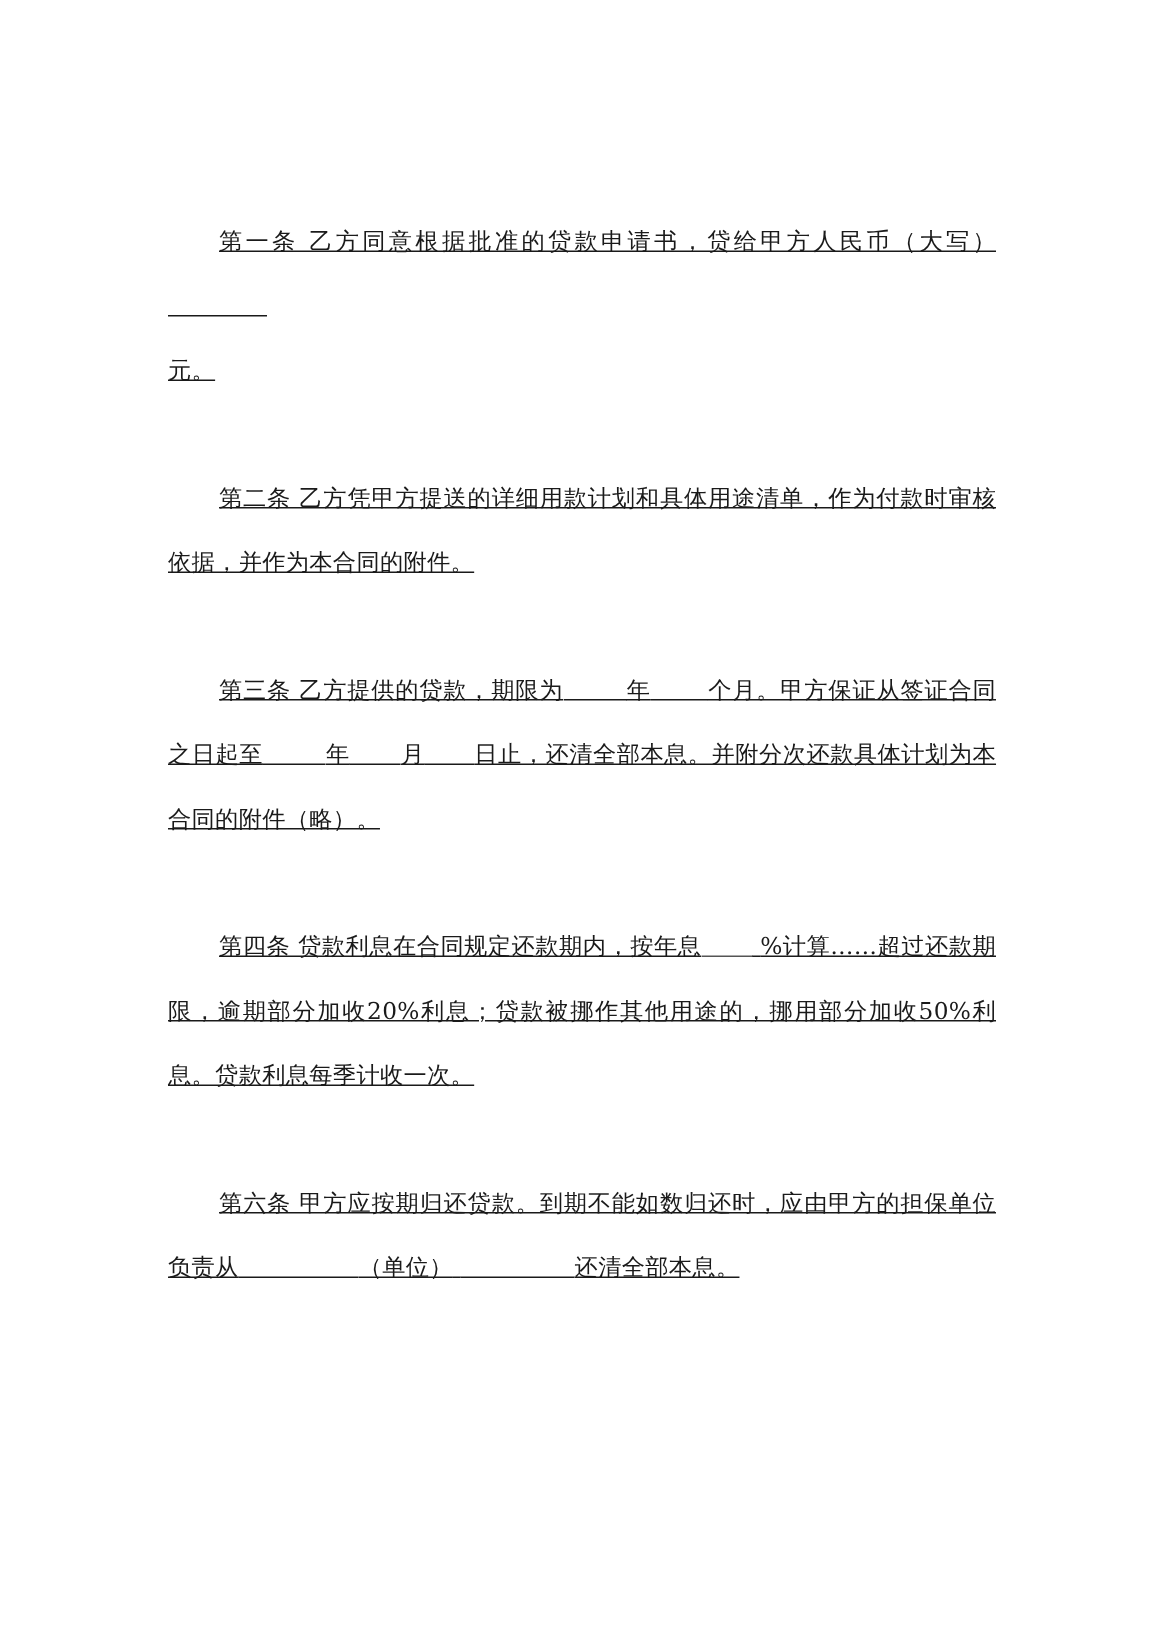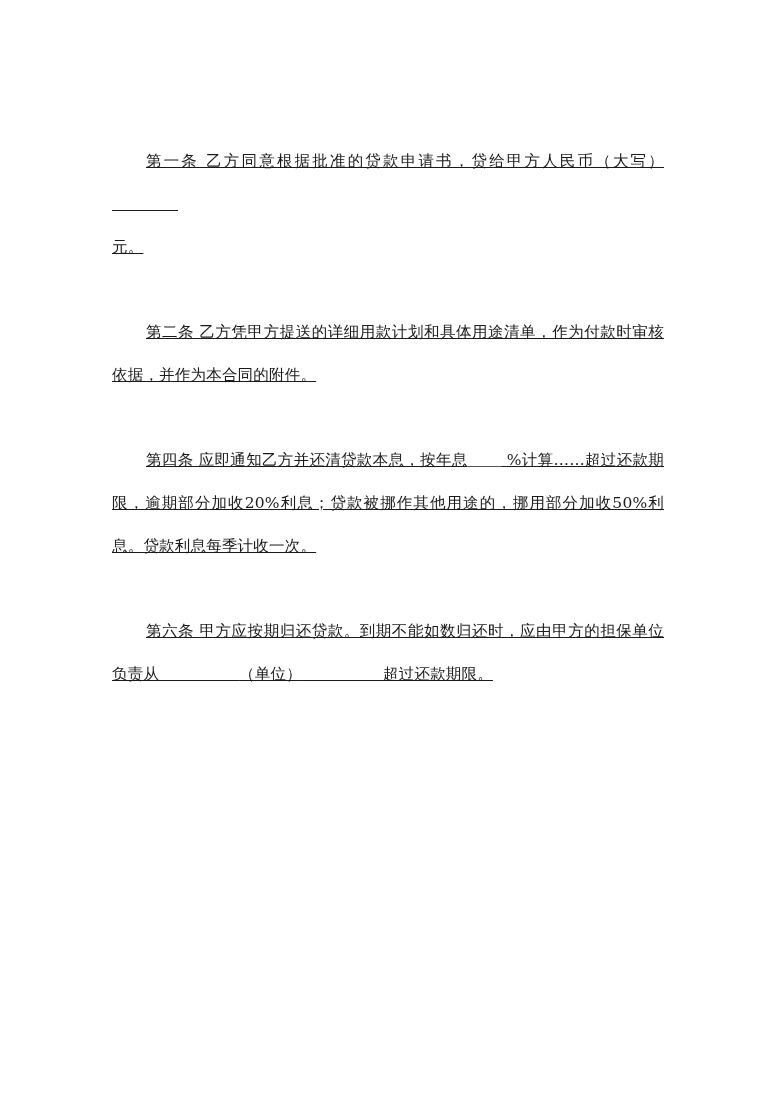--- a/index.html
+++ b/index.html
@@ -16,19 +16,20 @@
 </style>
 </head>
 <body>
 
 <div class="page">
 
   <p class="para"><span>第一条 乙方同意根据批准的贷款申请书，贷给甲方人民币（大写）</span> <span class="blank b66"></span><br><span>元。</span></p>
 
   <p class="para"><span>第二条 乙方凭甲方提送的详细用款计划和具体用途清单，作为付款时审核依据，并作为本合同的附件。</span></p>
 
+  <p class="para"><span>第三条 乙方提供的贷款，期限为</span><span class="blank b42"></span><span>年</span><span class="blank b38"></span><span>个月。甲方保证从签证合同之日起至</span><span class="blank b42"></span><span>年</span><span class="blank b34"></span><span>月</span><span class="blank b33"></span><span>日止，还清全部本息。并附分次还款具体计划为本合同的附件（略）。</span></p>
 
-  <p class="para"><span>第四条 应即通知乙方并还清贷款本息，按年息</span><span class="blank thin"></span> <span>%计算……超过还款期限，逾期部分加收20%利息；贷款被挪作其他用途的，挪用部分加收50%利息。贷款利息每季计收一次。</span></p>
+  <p class="para"><span>第四条 贷款利息在合同规定还款期内，按年息</span><span class="blank thin"></span> <span>%计算……超过还款期限，逾期部分加收20%利息；贷款被挪作其他用途的，挪用部分加收50%利息。贷款利息每季计收一次。</span></p>
 
 
-  <p class="para"><span>第六条 甲方应按期归还贷款。到期不能如数归还时，应由甲方的担保单位负责从</span><span class="blank b80"></span><span>（单位）</span> <span class="blank b76"></span><span>超过还款期限。</span></p>
+  <p class="para"><span>第六条 甲方应按期归还贷款。到期不能如数归还时，应由甲方的担保单位负责从</span><span class="blank b80"></span><span>（单位）</span> <span class="blank b76"></span><span>还清全部本息。</span></p>
 
 </div>
 
 </body></html>

